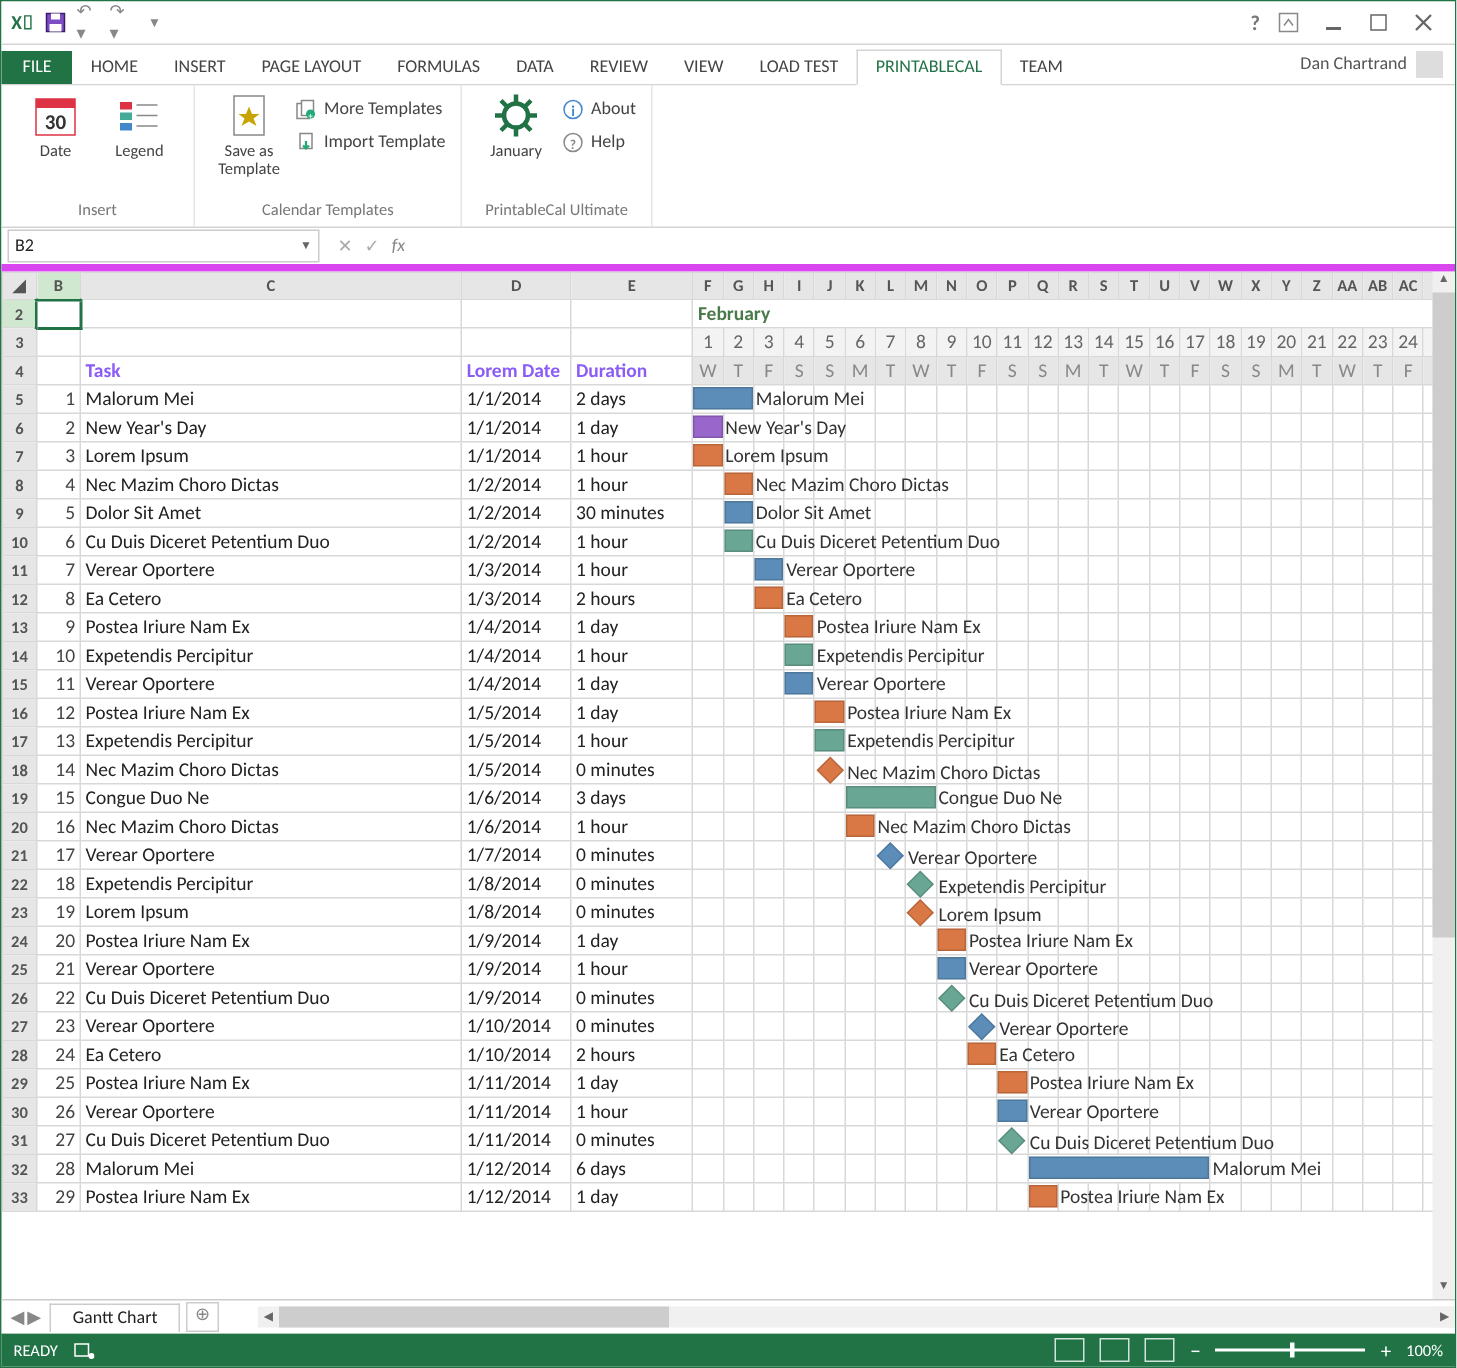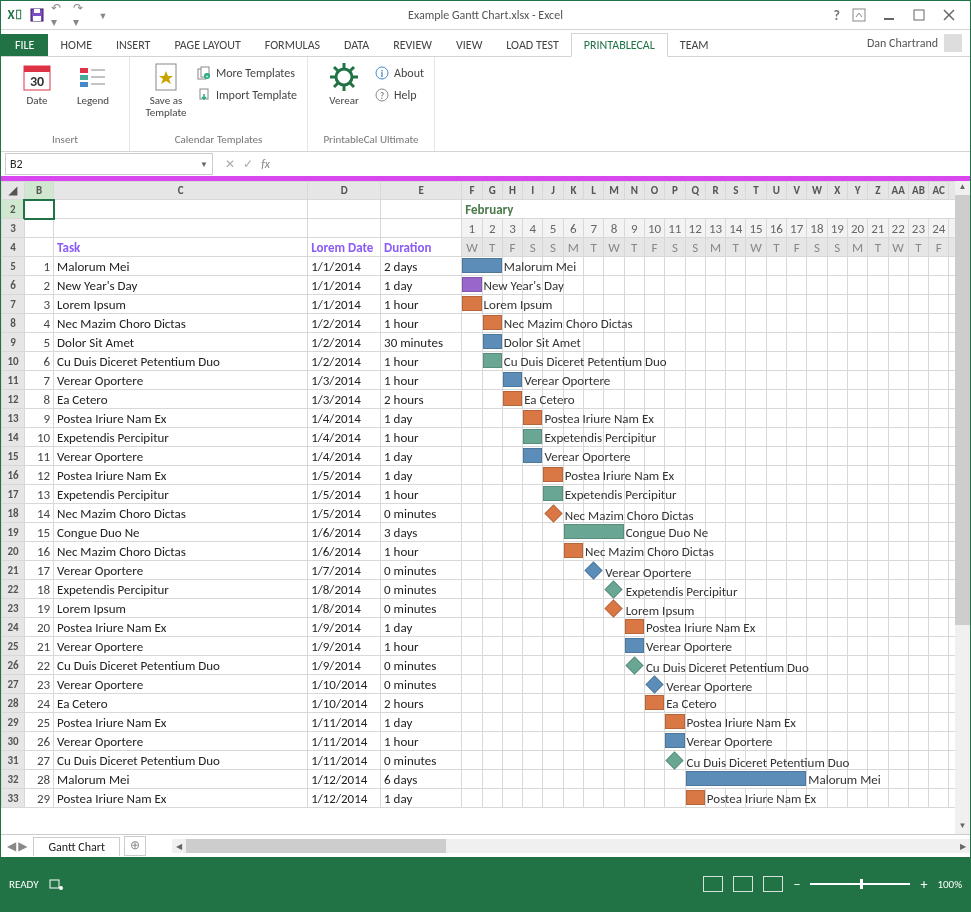--- a/index.html
+++ b/index.html
@@ -59,21 +59,21 @@
   .sheettabs{height:22px;border-top:1px solid #ccc;display:flex;align-items:center;background:#fff;}
   .sheetnav{display:flex;gap:2px;padding:0 6px;color:#888;}
   .sheettab{padding:2px 14px;border:1px solid #ccc;border-bottom:none;background:#fff;font-size:12px;}
   .addsheet{width:20px;height:18px;border:1px solid #ccc;text-align:center;line-height:16px;color:#888;margin-left:4px;}
   .hscroll{flex:1;margin-left:40px;height:14px;background:#f0f0f0;position:relative;}
   .hscroll .thumb{position:absolute;left:0;top:0;height:100%;width:260px;background:#cdcdcd;}
   .hscroll .arr{position:absolute;top:0;width:14px;height:14px;display:flex;align-items:center;justify-content:center;color:#666;font-size:8px;}
   .hscroll .arr.l{left:-14px;background:#f0f0f0;}
   .hscroll .arr.r{right:0;background:#f0f0f0;}
   
-  .status{height:22px;background:#217346;color:#fff;display:flex;align-items:center;font-size:11px;padding:16px 8px;gap:10px;}
+  .status{height:22px;background:#217346;color:#fff;display:flex;align-items:center;font-size:11px;padding:0 8px;gap:10px;}
   .status .flex{flex:1;}
   .status .viewbtn{width:18px;height:14px;border:1px solid #fff;opacity:.8;}
   .status .slider{width:100px;height:2px;background:#fff;position:relative;}
   .status .slider .knob{position:absolute;left:50%;top:-4px;width:3px;height:10px;background:#fff;}
   
   .vscroll{position:absolute;top:0;right:0;bottom:0;width:15px;background:#f0f0f0;}
   .vscroll .thumb{position:absolute;top:14px;left:0;right:0;height:430px;background:#cdcdcd;}
   .vscroll .arr{position:absolute;left:0;right:0;height:14px;text-align:center;font-size:8px;color:#666;}
   .vscroll .arr.u{top:0;} .vscroll .arr.d{bottom:0;}
   svg{display:block;}
@@ -90,21 +90,20 @@
           <svg width="14" height="14">
             <rect x="1" y="1" width="12" height="12" fill="#7c4dc4" stroke="#3b1b6b"></rect>
             <rect x="3" y="8" width="8" height="5" fill="#fff"></rect>
             <rect x="4" y="1" width="6" height="4" fill="#fff"></rect>
           </svg>
         </span>
       <span class="icon" style="color:#888">↶ ▾</span>
       <span class="icon" style="color:#888">↷ ▾</span>
       <span class="icon" style="color:#888;font-size:9px;">▼</span>
     </div>
-    <div class="title-center">Example Gantt Chart.xlsx - Excel</div>
     <div class="winctrls">
       <span class="help-q">?</span>
       <span class="winbtn">
           <svg width="14" height="14">
             <rect x="1" y="1" width="12" height="12" fill="none" stroke="#888"></rect>
             <path d="M4 9 L7 5 L10 9" fill="none" stroke="#888"></path>
           </svg>
         </span>
       <span class="winbtn">
           <svg width="12" height="12">
@@ -220,21 +219,21 @@
                   <line x1="16" y1="24" x2="16" y2="30"></line>
                   <line x1="2" y1="16" x2="8" y2="16"></line>
                   <line x1="24" y1="16" x2="30" y2="16"></line>
                   <line x1="6" y1="6" x2="10" y2="10"></line>
                   <line x1="22" y1="22" x2="26" y2="26"></line>
                   <line x1="26" y1="6" x2="22" y2="10"></line>
                   <line x1="10" y1="22" x2="6" y2="26"></line>
                 </g>
               </svg>
             </div>
-            <div style="text-align:center;line-height:12px;">Verear</div>
+            <div style="text-align:center;line-height:12px;">January</div>
           </div>
           <div style="display: flex; flex-direction: column; gap: 2px; padding-top: 2px;">
             <div class="smallbtn">
               <span class="sicon">
                 <svg width="14" height="14">
                   <circle cx="7" cy="7" r="6" fill="none" stroke="#48c"></circle>
                   <text x="7" y="11" text-anchor="middle" font-size="10" fill="#48c" font-weight="bold">i</text>
                 </svg>
               </span>
               <span>About</span>

